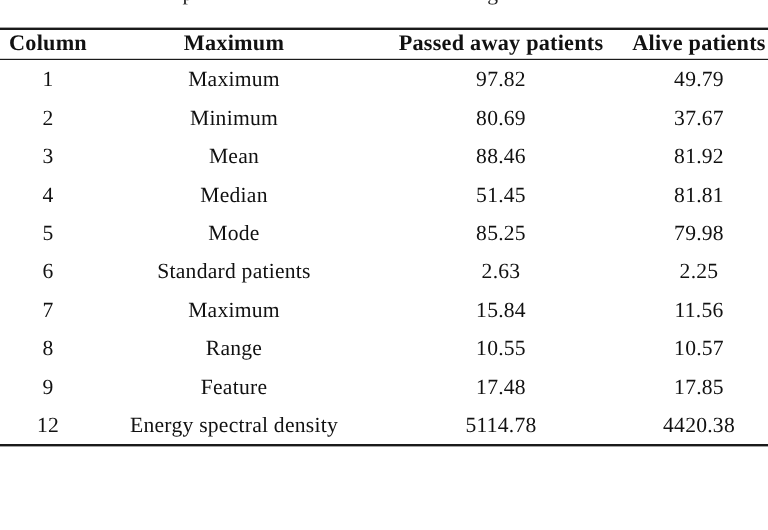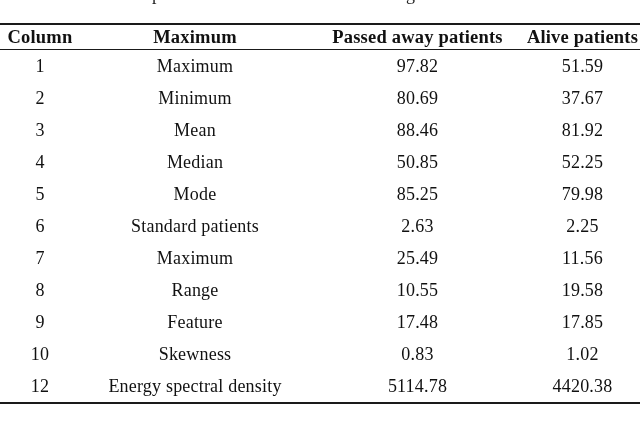--- a/index.html
+++ b/index.html
@@ -96,75 +96,69 @@
         <th>Maximum</th>
         <th>Passed away patients</th>
         <th>Alive patients</th>
       </tr>
     </thead>
     <tbody>
       <tr>
         <td>1</td>
         <td>Maximum</td>
         <td>97.82</td>
-        <td>51.59</td>
+        <td>49.79</td>
       </tr>
       <tr>
         <td>2</td>
         <td>Minimum</td>
         <td>80.69</td>
         <td>37.67</td>
       </tr>
       <tr>
         <td>3</td>
         <td>Mean</td>
         <td>88.46</td>
         <td>81.92</td>
       </tr>
       <tr>
         <td>4</td>
         <td>Median</td>
-        <td>50.85</td>
-        <td>52.25</td>
+        <td>51.45</td>
+        <td>81.81</td>
       </tr>
       <tr>
         <td>5</td>
         <td>Mode</td>
         <td>85.25</td>
         <td>79.98</td>
       </tr>
       <tr>
         <td>6</td>
         <td>Standard patients</td>
         <td>2.63</td>
         <td>2.25</td>
       </tr>
       <tr>
         <td>7</td>
         <td>Maximum</td>
-        <td>25.49</td>
+        <td>15.84</td>
         <td>11.56</td>
       </tr>
       <tr>
         <td>8</td>
         <td>Range</td>
         <td>10.55</td>
-        <td>19.58</td>
+        <td>10.57</td>
       </tr>
       <tr>
         <td>9</td>
         <td>Feature</td>
         <td>17.48</td>
         <td>17.85</td>
-      </tr>
-      <tr>
-        <td>10</td>
-        <td>Skewness</td>
-        <td>0.83</td>
-        <td>1.02</td>
       </tr>
       <tr>
         <td>12</td>
         <td>Energy spectral density</td>
         <td>5114.78</td>
         <td>4420.38</td>
       </tr>
     </tbody>
   </table>
 

